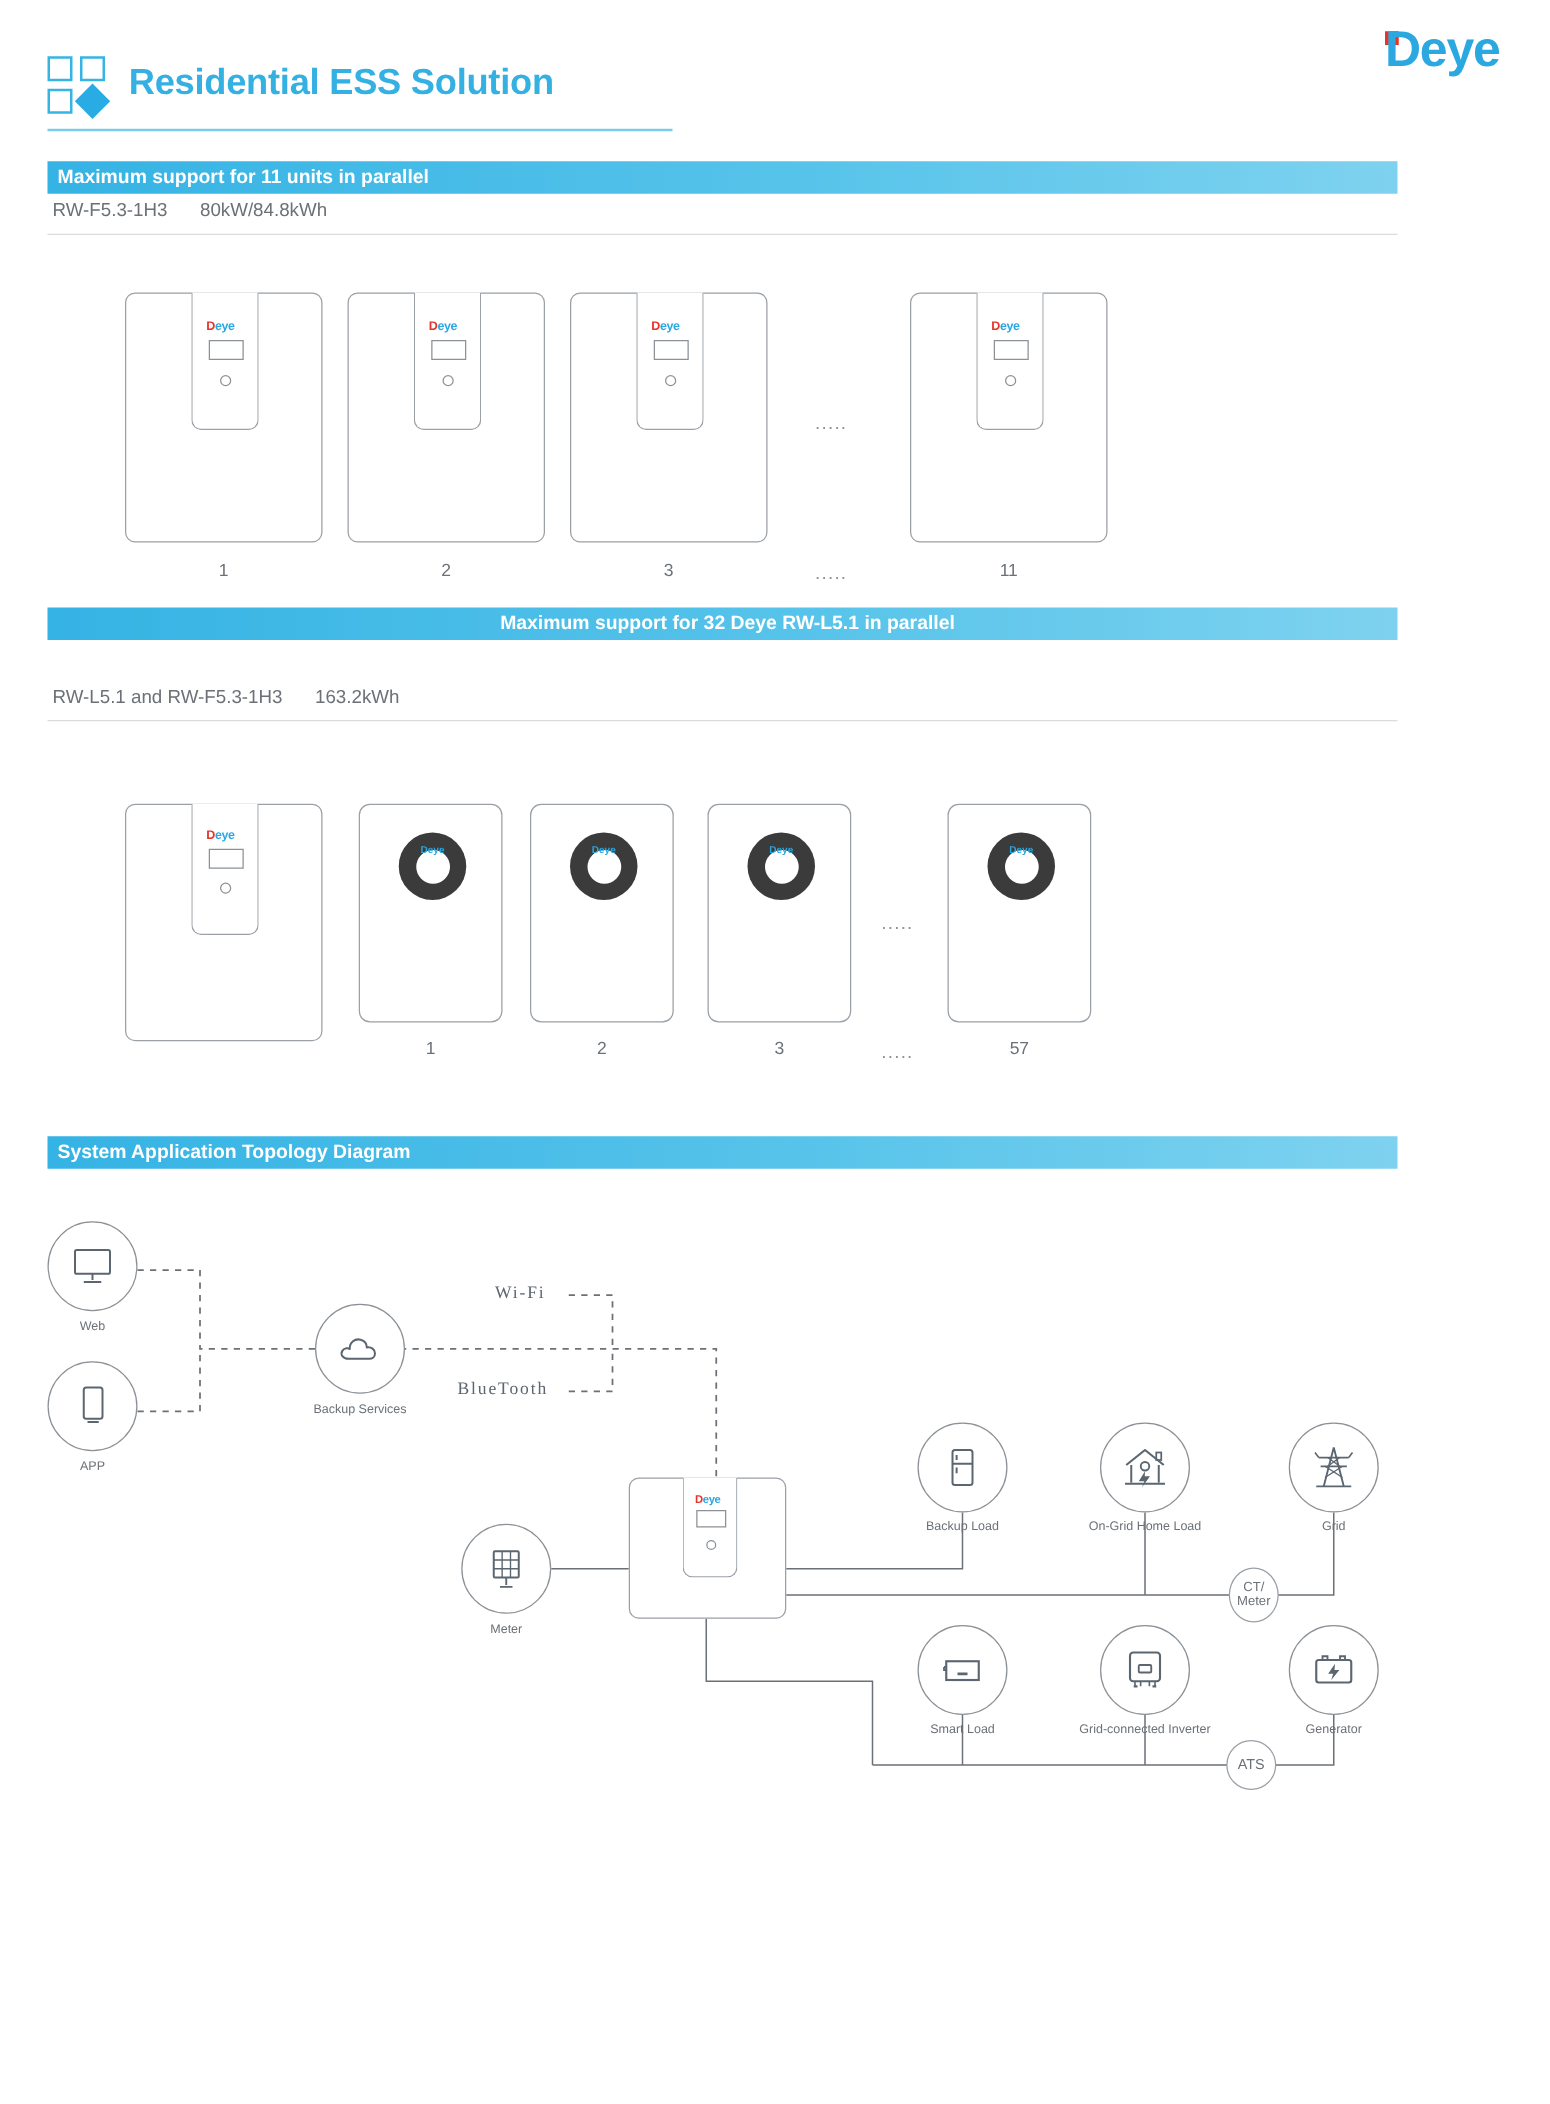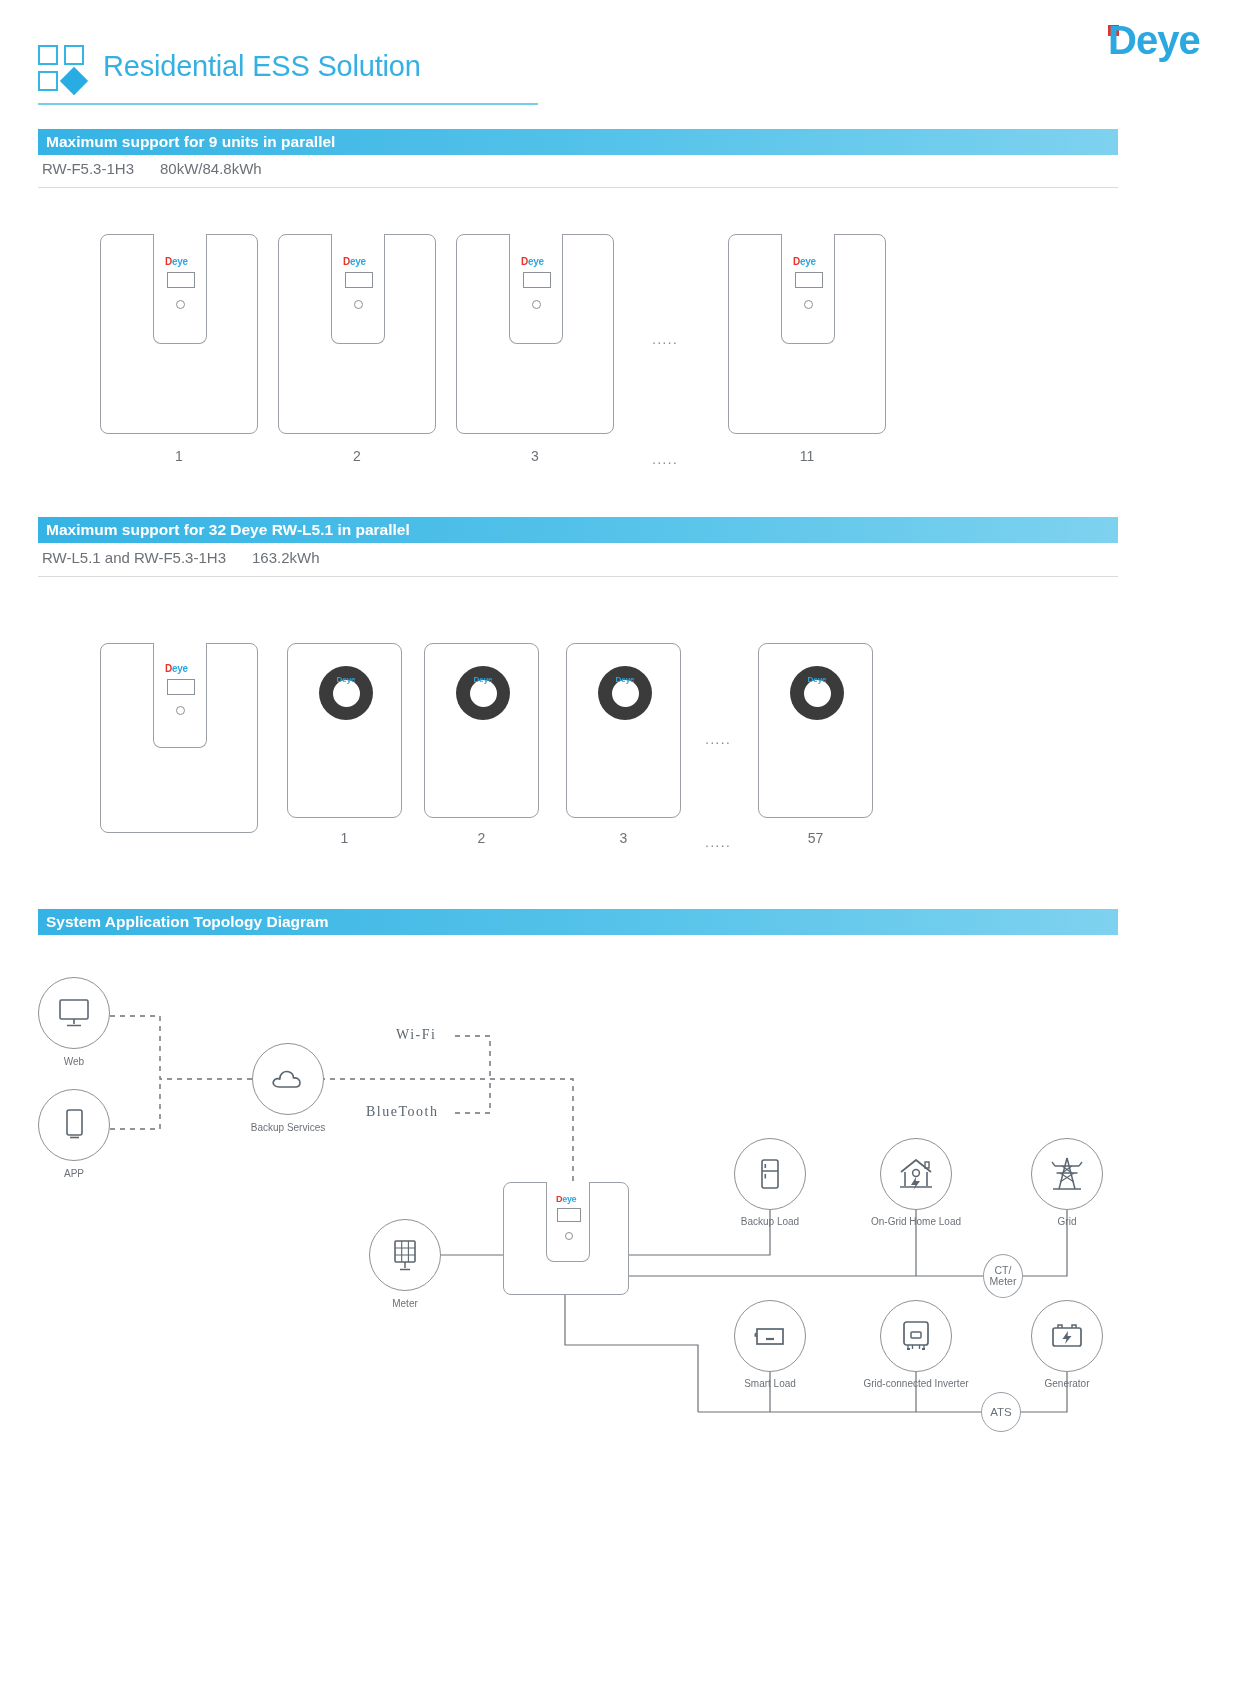--- a/index.html
+++ b/index.html
@@ -17,21 +17,21 @@
   .header { position:absolute; left:0; top:0; width:1240px; height:120px; }
   .logo-mark { position:absolute; left:38px; top:45px; width:48px; height:48px; }
   .lm-sq { position:absolute; width:20px; height:20px; border:2px solid #36b5e5; background:#fff; }
   .lm-sq.a { left:0;  top:0; }
   .lm-sq.b { left:26px; top:0; }
   .lm-sq.c { left:0;  top:26px; }
   .lm-dia { position:absolute; left:26px; top:26px; width:20px; height:20px;
             background:#29ace3; transform: rotate(45deg); }
   .page-title {
     position:absolute; left:103px; top:50px;
-    font-size:29px; font-weight:normal; color:#35b0e2;
+    font-size:29px; font-weight:bold; color:#35b0e2;
     letter-spacing:-0.2px;
     font-family:"Liberation Sans", sans-serif;
   }
   .title-rule { position:absolute; left:38px; top:103px; width:500px; height:2px; background:#79cdea; }
 
   
   .deye-logo { position:absolute; right:26px; top:22px; width:120px; height:44px; }
   .deye-word {
     position:absolute; left:14px; top:-4px;
     font-size:40px; font-weight:bold; color:#2ba8e0;
@@ -128,21 +128,21 @@
   </div>
   <div class="page-title">Residential ESS Solution</div>
   <div class="title-rule"></div>
 
   <div class="deye-logo">
     <div class="deye-red"></div>
     <div class="deye-word">Deye</div>
   </div>
 </div>
 
-<div class="band" style="top:129px;">Maximum support for 9 units in parallel</div>
+<div class="band" style="top:129px;">Maximum support for 11 units in parallel</div>
 <div class="sub" style="top:160px;">
   <span>RW-F5.3-1H3</span><span class="gap"></span><span>80kW/84.8kWh</span>
 </div>
 <div class="hr-thin" style="top:187px;"></div>
 
 <div class="inv" style="left:100px; top:234px; width:158px; height:200px;">
   <div class="inv-col" style="left:52px; top:-1px; width:54px; height:110px;">
     <div class="inv-deye" style="left:11px; top:22px;"><span class="rd">D</span><span>eye</span></div>
     <div class="inv-screen" style="left:13px; top:38px; width:28px; height:16px;"></div>
     <div class="inv-led" style="left:22px; top:66px; width:9px; height:9px;"></div>
@@ -173,21 +173,21 @@
 <div class="inv" style="left:728px; top:234px; width:158px; height:200px;">
   <div class="inv-col" style="left:52px; top:-1px; width:54px; height:110px;">
     <div class="inv-deye" style="left:11px; top:22px;"><span class="rd">D</span><span>eye</span></div>
     <div class="inv-screen" style="left:13px; top:38px; width:28px; height:16px;"></div>
     <div class="inv-led" style="left:22px; top:66px; width:9px; height:9px;"></div>
   </div>
 </div>
 <div class="num-label" style="left:728px; top:448px; width:158px;">11</div>
 <div class="dots" style="left:652px; top:450px;">.....</div>
 
-<div class="band" style="top:517px;">Maximum support for 32 Deye RW-L5.1 in parallel</div>
+<div class="band" style="top:486px;text-align:center;">Maximum support for 32 Deye RW-L5.1 in parallel</div>
 <div class="sub" style="top:549px;">
   <span>RW-L5.1 and RW-F5.3-1H3</span><span class="gap"></span><span>163.2kWh</span>
 </div>
 <div class="hr-thin" style="top:576px;"></div>
 
 <div class="inv" style="left:100px; top:643px; width:158px; height:190px;">
   <div class="inv-col" style="left:52px; top:-1px; width:54px; height:105px;">
     <div class="inv-deye" style="left:11px; top:20px;"><span class="rd">D</span><span>eye</span></div>
     <div class="inv-screen" style="left:13px; top:36px; width:28px; height:16px;"></div>
     <div class="inv-led" style="left:22px; top:63px; width:9px; height:9px;"></div>

